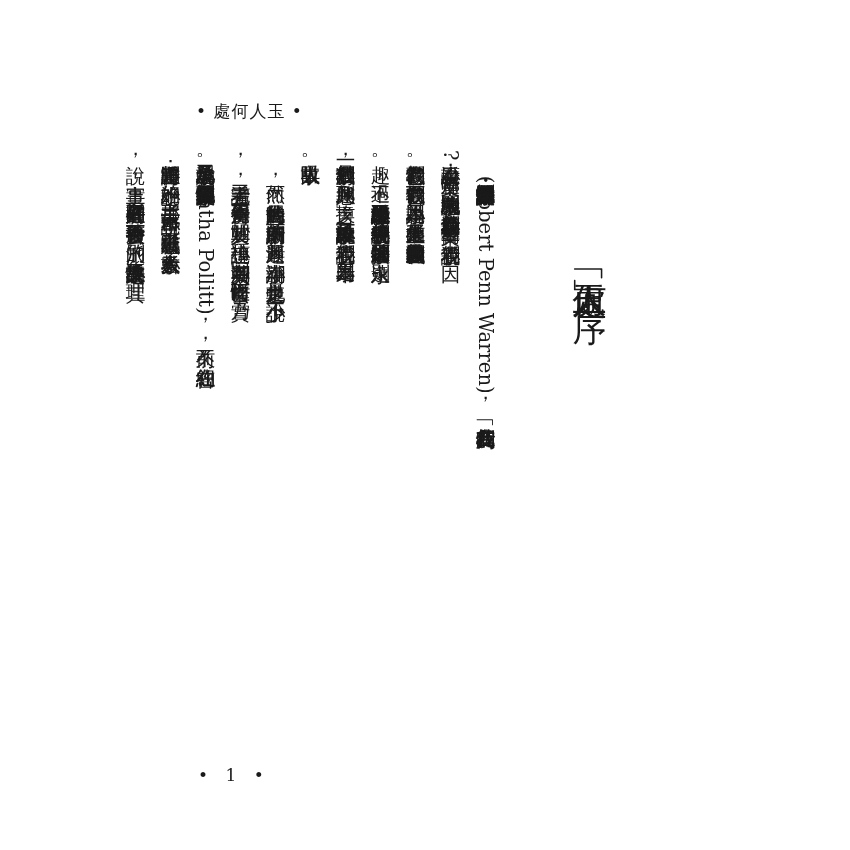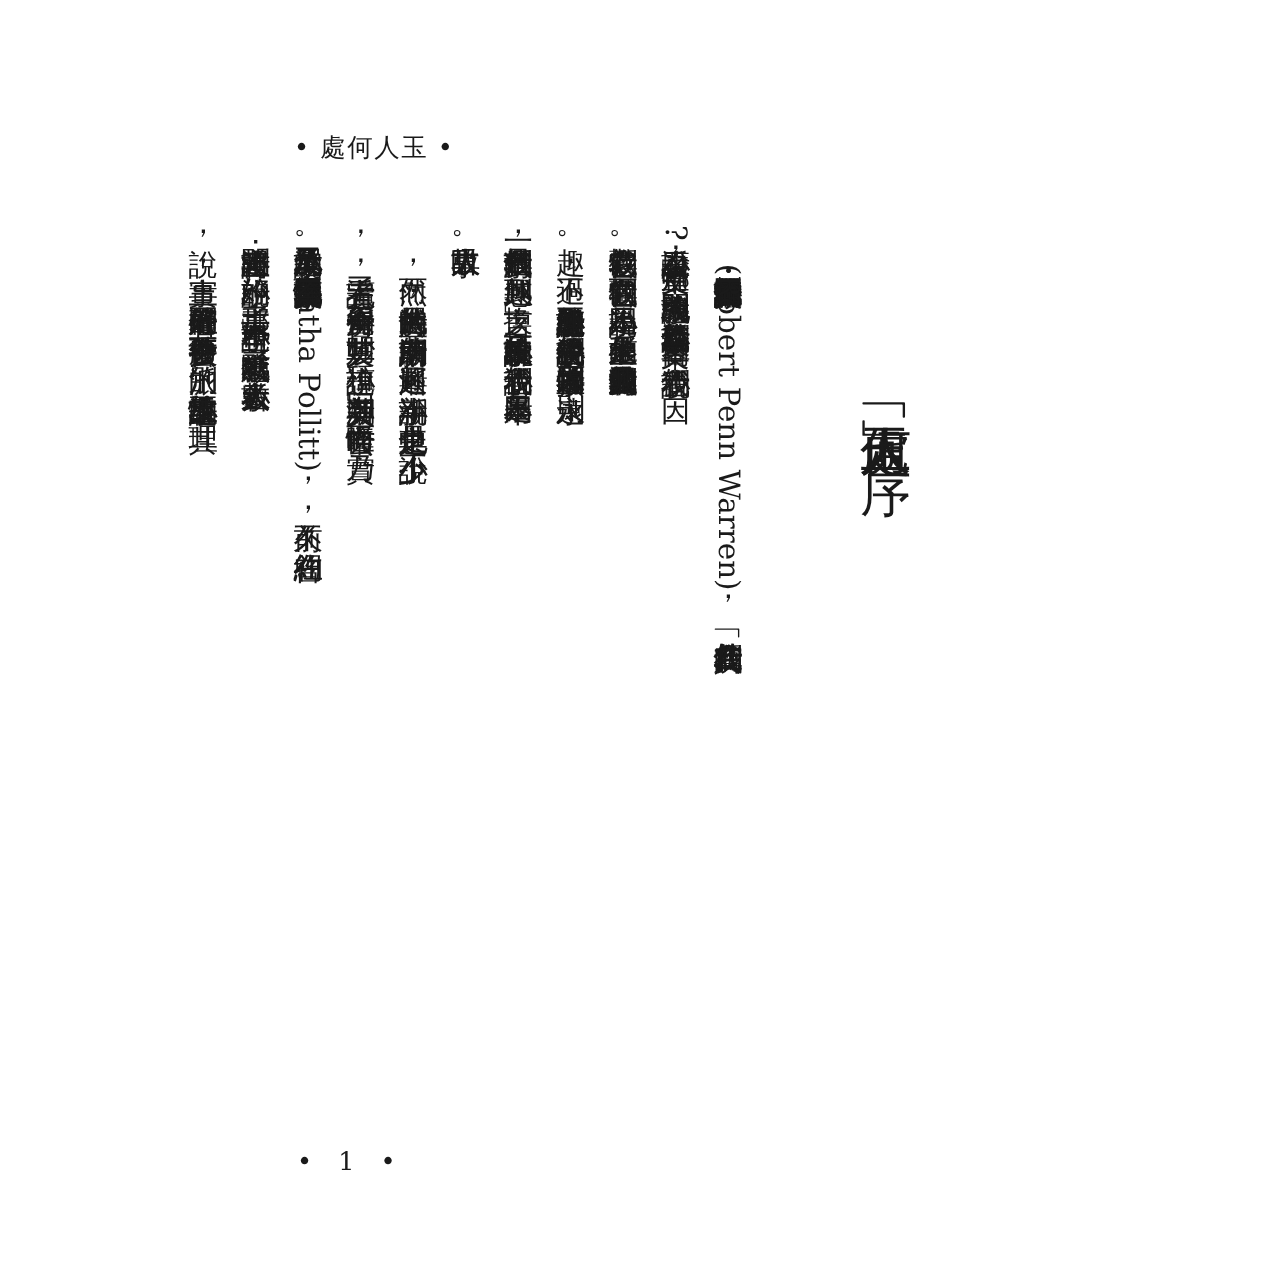--- a/index.html
+++ b/index.html
@@ -1,21 +1,21 @@
 <!DOCTYPE html>
 <html><head>
 <meta charset="utf-8">
 <style>
   html, body { margin: 0; padding: 0; }
   body {
     width: 850px; height: 850px; background: #ffffff; position: relative; overflow: hidden;
     font-family: "DejaVu Serif", "Liberation Serif", serif; color: #1a1a1a;
   }
   .running-head {
-    position: absolute; left: 196px; top: 87px;
+    position: absolute; left: 196px; top: 100px;
     font-size: 17px; letter-spacing: 1px; white-space: nowrap;
   }
   .title-col {
     position: absolute; left: 570px; top: 258px;
     writing-mode: vertical-rl; font-size: 34px; line-height: 40px;
     letter-spacing: 0px; white-space: nowrap;
   }
   .title-col .suffix { margin-top: 14px; display: inline-block; }
   .body-cols {
     position: absolute; top: 150px; right: 347px; height: 610px;

